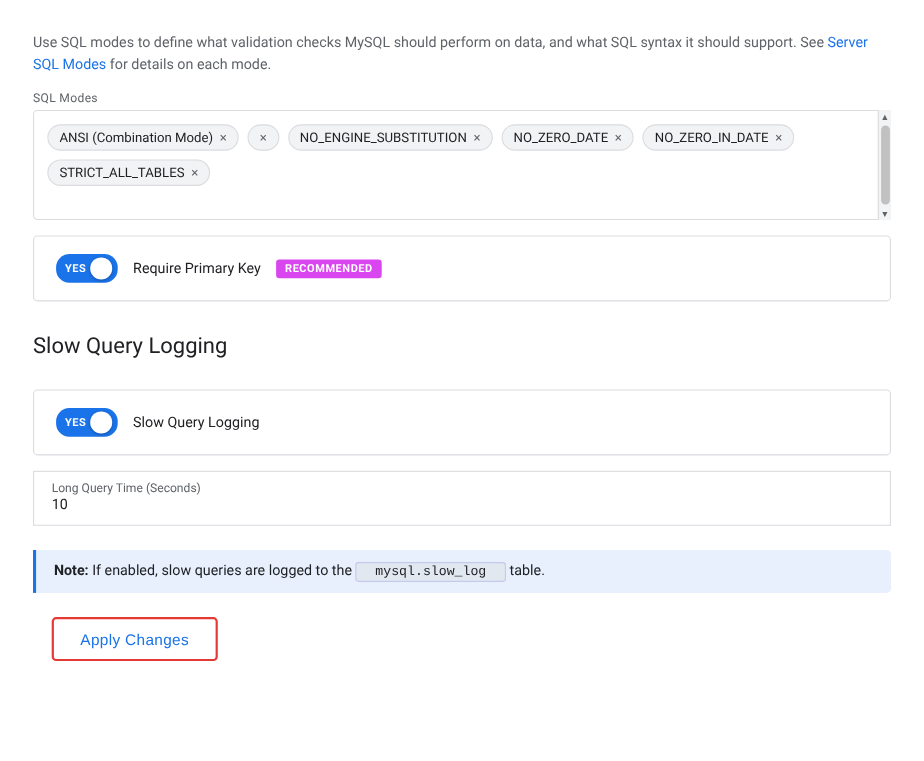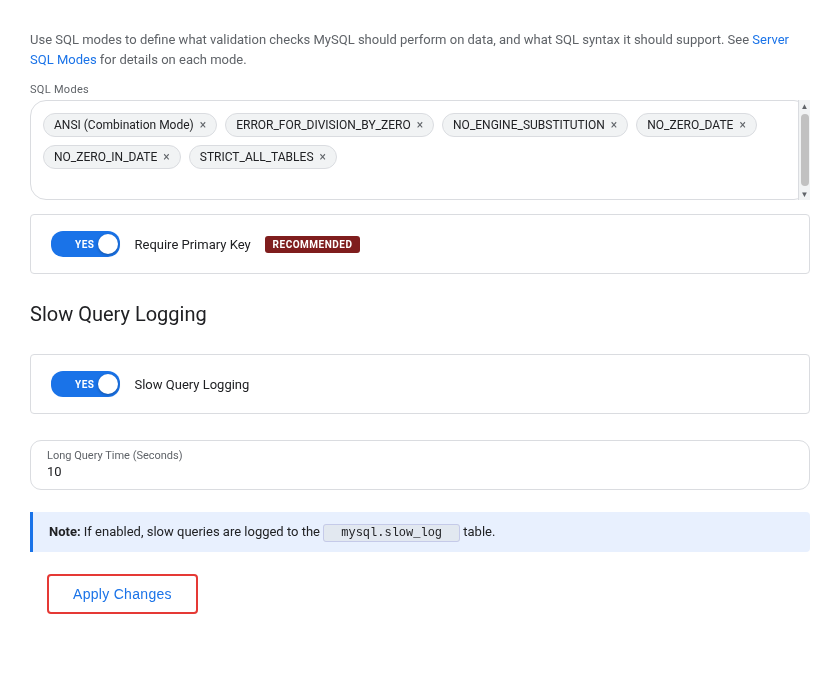--- a/index.html
+++ b/index.html
@@ -33,21 +33,21 @@
     }
     .section-label {
       font-size: 11px;
       color: #5f6368;
       margin-bottom: 4px;
       margin-top: 14px;
       letter-spacing: 0.3px;
     }
     .sql-modes-box {
       border: 1px solid #dadce0;
-      border-radius: 16px;
+      border-radius: 4px;
       padding: 12px 12px;
       min-height: 100px;
       position: relative;
       overflow: hidden;
       background: #fff;
       display: flex;
       flex-wrap: wrap;
       gap: 8px;
       align-content: flex-start;
     }
@@ -110,41 +110,41 @@
     .toggle-row {
       display: flex;
       align-items: center;
       gap: 14px;
     }
     .toggle-label {
       font-size: 13px;
       color: #202124;
     }
     .badge-recommended {
-      background: #7f1d1d;
+      background: #d946ef;
       color: #fff;
       font-size: 10px;
       font-weight: 700;
       padding: 3px 8px;
       border-radius: 3px;
       letter-spacing: 0.5px;
     }
     .section-title {
       font-size: 20px;
       font-weight: 400;
       color: #202124;
       margin-top: 28px;
       margin-bottom: 14px;
     }
     .field-box {
       border: 1px solid #dadce0;
-      border-radius: 11px;
+      border-radius: 0;
       padding: 8px 16px 10px;
       background: #fff;
-      margin-top: 16px;
+      margin-top: 4px;
     }
     .field-label {
       font-size: 11px;
       color: #5f6368;
       margin-bottom: 2px;
     }
     .field-value {
       font-size: 13px;
       color: #202124;
     }
@@ -190,21 +190,21 @@
     }
     .toggle-wrapper {
       display: flex;
       align-items: center;
     }
     .toggle-pill {
       display: inline-flex;
       align-items: center;
       background: #1a73e8;
       border-radius: 12px;
-      padding: 2px 2px 2px 24px;
+      padding: 2px 2px 2px 8px;
       gap: 0;
       height: 26px;
       min-width: 56px;
     }
     .toggle-pill-text {
       color: #fff;
       font-size: 10px;
       font-weight: 700;
       margin-right: 4px;
       letter-spacing: 0.5px;
@@ -227,21 +227,20 @@
 
   <div class="section-label">SQL Modes</div>
   <div class="sql-modes-wrapper">
     <div class="sql-modes-box" style="padding-right: 20px;">
 
     <div class="chip">
           <span>ANSI (Combination Mode)</span>
           <span class="chip-remove">×</span>
         </div>
         <div class="chip">
-          <span>ERROR_FOR_DIVISION_BY_ZERO</span>
           <span class="chip-remove">×</span>
         </div>
         <div class="chip">
           <span>NO_ENGINE_SUBSTITUTION</span>
           <span class="chip-remove">×</span>
         </div>
         <div class="chip">
           <span>NO_ZERO_DATE</span>
           <span class="chip-remove">×</span>
         </div>

